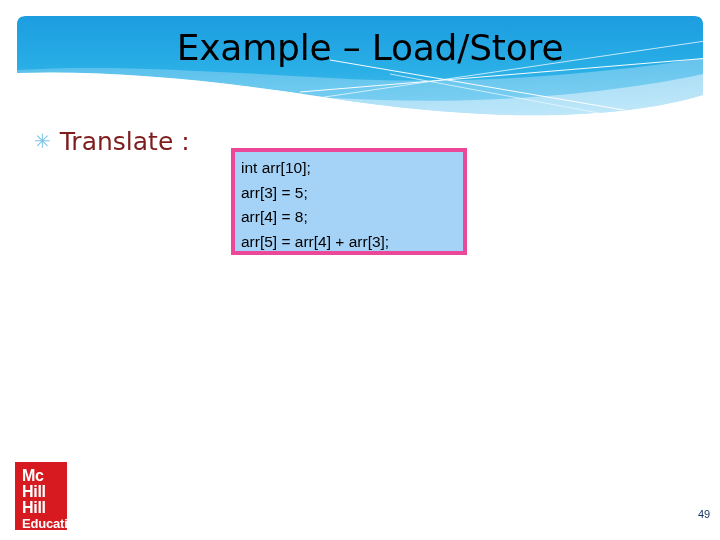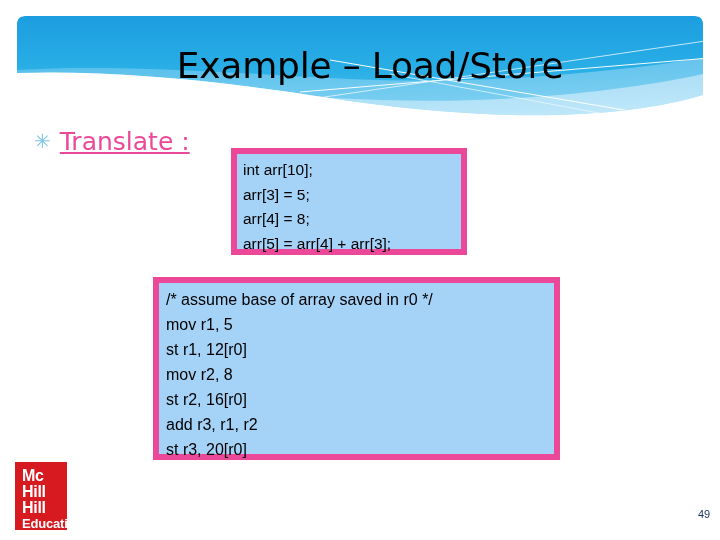--- a/index.html
+++ b/index.html
@@ -44,21 +44,20 @@
     top: 26px;
     width: 620px;
     text-align: center;
     font-family: "DejaVu Sans", sans-serif;
     font-size: 36px;
     font-weight: 400;
     color: #000000;
     letter-spacing: -0.2px;
     white-space: nowrap;
     line-height: 44px;
-    margin-top: 18px;
   }
 
   
   #bullet-row {
     position: absolute;
     left: 34px;
     top: 129px;
     display: flex;
     align-items: baseline;
   }
@@ -67,31 +66,30 @@
     font-size: 20px;
     color: #7FC4E8;
     line-height: 1;
     margin-right: 9px;
     position: relative;
     top: -2px;
   }
   .bullet-text {
     font-family: "DejaVu Sans", sans-serif;
     font-size: 25px;
-    color: #ec4899;
+    color: #7f1d1d;
     line-height: 1;
     white-space: nowrap;
-    text-decoration: underline;
   }
 
   
   .code-box {
     position: absolute;
     background: #A5D2F7;
-    border: 6px solid #ec4899;
+    border: 4px solid #ec4899;
     box-sizing: border-box;
     font-family: "Liberation Sans", sans-serif;
     color: #000000;
   }
   .code-line {
     white-space: pre;
     font-size: 15.5px;
     line-height: 24.5px;
     color: #000000;
   }
@@ -212,29 +210,20 @@
     <span class="bullet-text">Translate :</span>
   </div>
 
   <div class="code-box" id="code-box-c">
     <div class="code-line">int arr[10];</div>
     <div class="code-line">arr[3] = 5;</div>
     <div class="code-line">arr[4] = 8;</div>
     <div class="code-line">arr[5] = arr[4] + arr[3];</div>
   </div>
 
-  <div class="code-box" id="code-box-asm">
-    <div class="code-line">/* assume base of array saved in r0 */</div>
-    <div class="code-line">mov r1, 5</div>
-    <div class="code-line">st r1, 12[r0]</div>
-    <div class="code-line">mov r2, 8</div>
-    <div class="code-line">st r2, 16[r0]</div>
-    <div class="code-line">add r3, r1, r2</div>
-    <div class="code-line">st r3, 20[r0]</div>
-  </div>
 
   <div id="mcgraw-logo">
     <div class="logo-stack">
       <span class="logo-word">Mc</span>
       <span class="logo-word">Hill</span>
       <span class="logo-word">Hill</span>
       <span class="logo-sub">Education</span>
     </div>
   </div>
 

